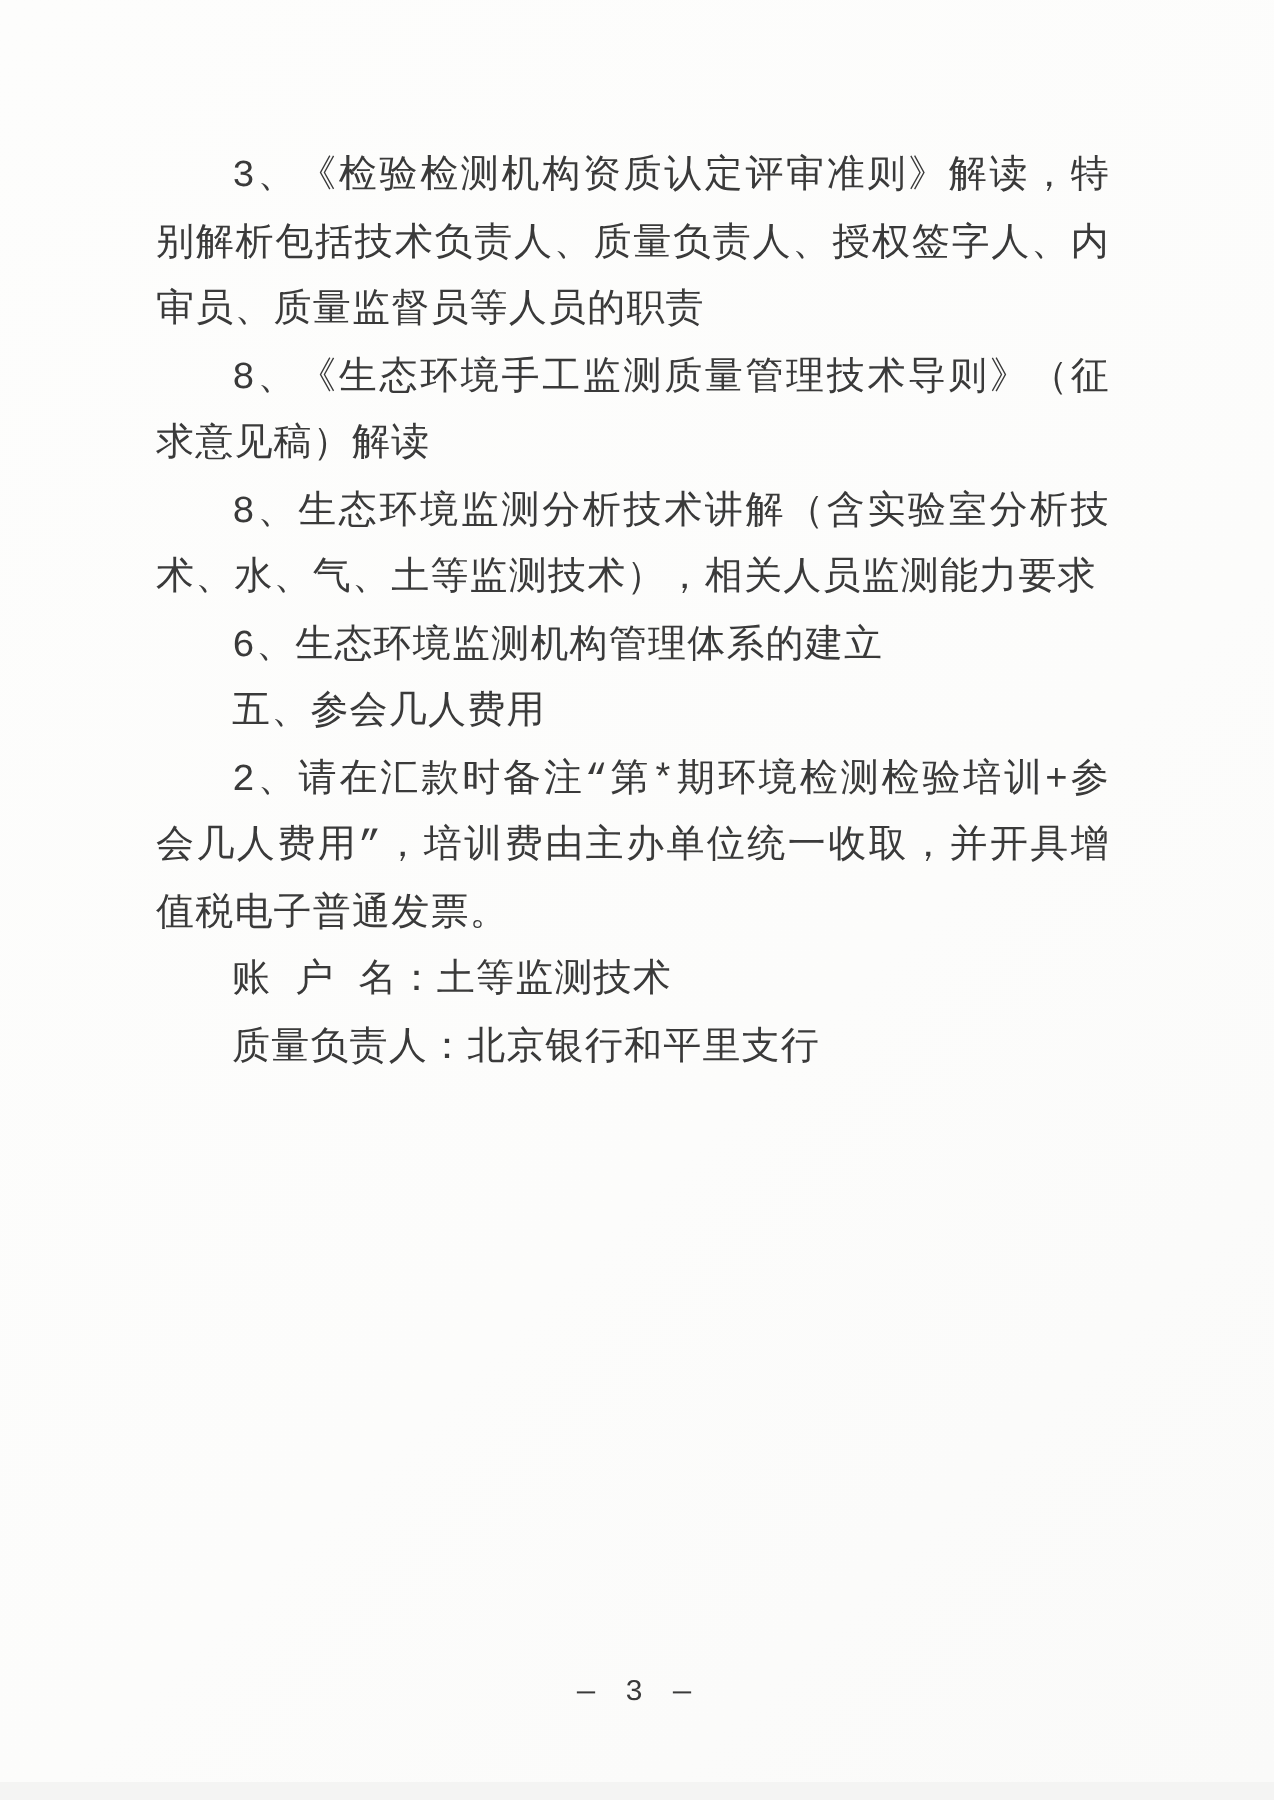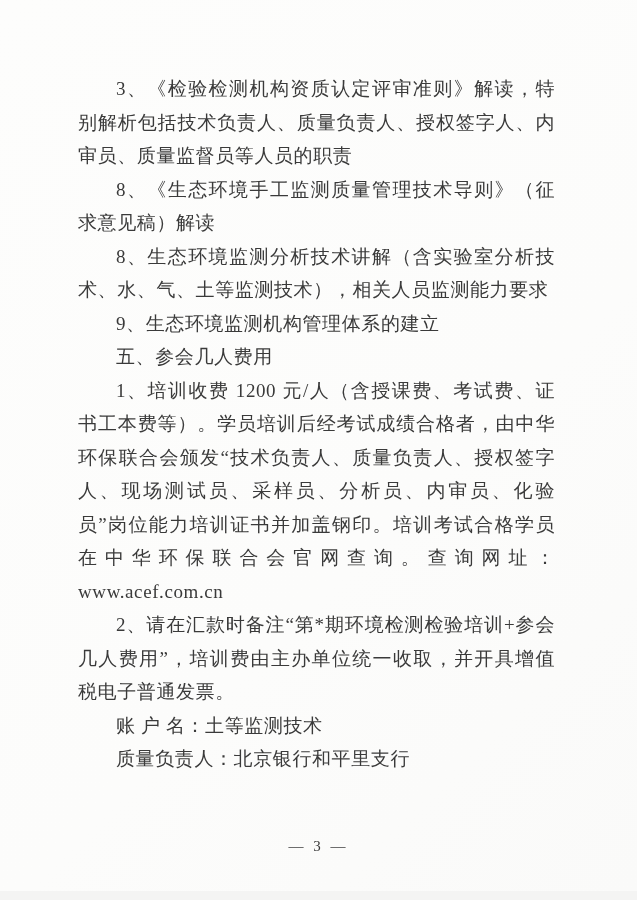--- a/index.html
+++ b/index.html
@@ -10,21 +10,21 @@
     width: 637px;
     height: 900px;
     background: #f4f4f3;
   }
   .page {
     position: relative;
     width: 637px;
     height: 891px;
     background: linear-gradient(135deg, #fdfdfc 0%, #fcfcfb 60%, #fafaf9 100%);
     overflow: hidden;
-    font-family: Liberation Serif, serif;
+    font-family: Liberation Mono, monospace;
   }
   .content {
     position: absolute;
     left: 78px;
     top: 72px;
     width: 477px;
     color: #3a3a3a;
     font-size: 19px;
     line-height: 33.5px;
     text-align: justify;
@@ -47,21 +47,20 @@
   }
 </style>
 </head>
 <body>
 
 <div class="page">
   <div class="content">
     <p>3、《检验检测机构资质认定评审准则》解读，特别解析包括技术负责人、质量负责人、授权签字人、内审员、质量监督员等人员的职责</p>
     <p>8、《生态环境手工监测质量管理技术导则》（征求意见稿）解读</p>
     <p>8、生态环境监测分析技术讲解（含实验室分析技术、水、气、土等监测技术），相关人员监测能力要求</p>
-    <p>9、生态环境监测机构管理体系的建立</p>
+    <p>6、生态环境监测机构管理体系的建立</p>
     <p>五、参会几人费用</p>
-    <p>1、培训收费 1200 元/人（含授课费、考试费、证书工本费等）。学员培训后经考试成绩合格者，由中华环保联合会颁发“技术负责人、质量负责人、授权签字人、现场测试员、采样员、分析员、内审员、化验员”岗位能力培训证书并加盖钢印。培训考试合格学员在中华环保联合会官网查询。查询网址：www.acef.com.cn</p>
     <p>2、请在汇款时备注“第*期环境检测检验培训+参会几人费用”，培训费由主办单位统一收取，并开具增值税电子普通发票。</p>
     <p>账 户 名：土等监测技术</p>
     <p>质量负责人：北京银行和平里支行</p>
   </div>
   <div class="page-number">— 3 —</div>
 </div>
 
 </body></html>

